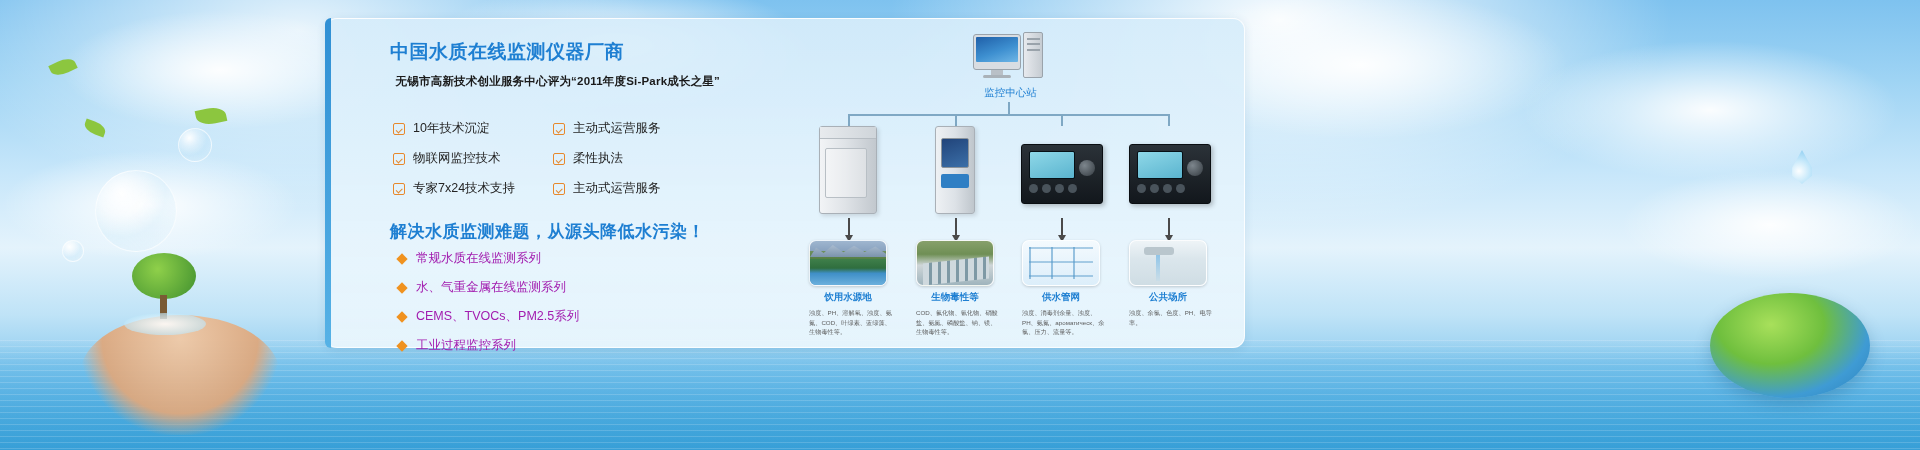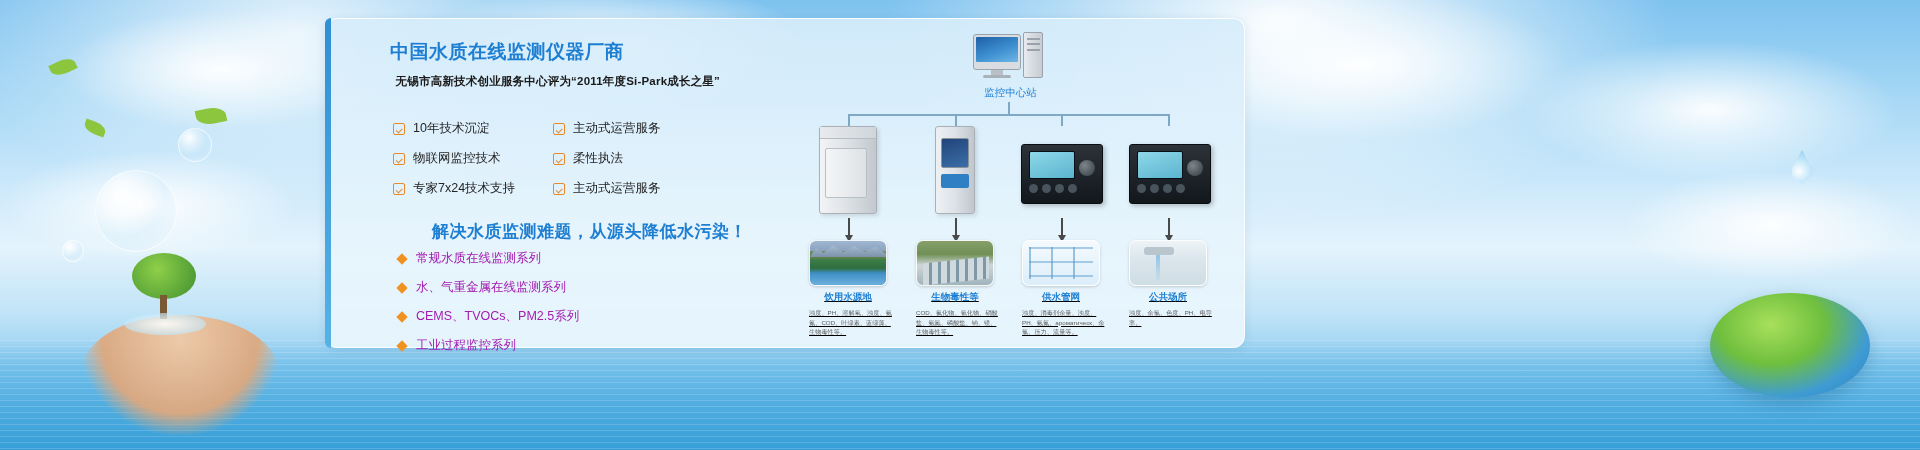--- a/index.html
+++ b/index.html
@@ -38,21 +38,21 @@
   .subtitle { font-size:11.5px; color:#1a1a1a; margin-top:9px; font-weight:bold; letter-spacing:.2px;text-align:right; }
 
   .checks { position:absolute; left:393px; top:120px; width:330px;
      display:grid; grid-template-columns:160px 170px; row-gap:13px; }
   .chk { display:flex; align-items:center; gap:8px; }
   .chk .box { width:12px; height:12px; border:1.4px solid #e8892c; border-radius:2px; position:relative; flex:0 0 auto; background:transparent; }
   .chk .box::after { content:""; position:absolute; left:2px; top:4px; width:5px; height:2.5px;
      border-left:1.6px solid #e8892c; border-bottom:1.6px solid #e8892c; transform:rotate(-45deg); }
   .chk .lbl { font-size:12.5px; color:#242424; white-space:nowrap; }
 
-  .headline2 { position:absolute; left:390px; top:220px; font-size:17px; font-weight:bold; color:#1e7fd2; letter-spacing:.5px;margin-left:42px; }
+  .headline2 { position:absolute; left:390px; top:220px; font-size:17px; font-weight:bold; color:#1e7fd2; letter-spacing:.5px; }
 
   .bullets { position:absolute; left:398px; top:250px; }
   .bl { display:flex; align-items:center; gap:10px; margin-bottom:12px; }
   .bl .dia { width:8px; height:8px; background:#f0921f; transform:rotate(45deg); flex:0 0 auto; }
   .bl .t { font-size:12.5px; color:#a21caf; white-space:nowrap; }
 
   
   .diagram { position:absolute; left:803px; top:28px; width:440px; height:320px; }
   .pc { position:absolute; left:170px; top:6px; width:72px; height:48px; }
   .monitor { position:absolute; left:0; top:0; width:48px; height:36px; background:#d9dde2; border:1px solid #9aa3ab; border-radius:3px; padding:2px; }
@@ -80,21 +80,21 @@
   .analyzer .btns { position:absolute; left:8px; top:40px; display:flex; gap:4px; }
   .analyzer .btns span { width:9px; height:9px; background:#4a5season; background:#49535b; border-radius:50%; display:block; }
   .analyzer .knob { position:absolute; right:8px; top:16px; width:16px; height:16px; border-radius:50%; background:radial-gradient(circle at 35% 35%,#7d868d,#333a40); }
 
   .arrow { position:absolute; width:1.5px; background:#4a4a4a; }
   .arrow::after { content:""; position:absolute; left:-3.5px; bottom:-6px; border-left:4px solid transparent; border-right:4px solid transparent; border-top:7px solid #4a4a4a; }
 
   .connector { position:absolute; border-color:#7fa8c4; }
 
   .cards { position:absolute; left:0; top:212px; width:440px; }
-  .card { position:absolute; width:78px;text-decoration:underline; }
+  .card { position:absolute; width:78px; }
   .thumb { width:78px; height:46px; border-radius:7px; border:1px solid rgba(255,255,255,.9); box-shadow:0 1px 3px rgba(0,0,0,.18); overflow:hidden; position:relative; }
   .cap { text-align:center; font-size:9.5px; color:#1e7fd2; margin-top:5px; font-weight:bold; }
   .desc { font-size:6.2px; color:#5c5c5c; line-height:1.55; margin-top:4px; text-align:left; width:86px; }
 
   .t1 { background:linear-gradient(to bottom,#9fb6cf 0%,#8aa3c0 22%,#6f9060 23%,#4f7a3e 45%,#2f6fa8 55%,#4c94c8 100%); }
   .t1::before { content:""; position:absolute; left:0; right:0; top:0; height:16px;
       background:linear-gradient(to bottom,#b9c9dc,#7b93ab); clip-path:polygon(0 100%,8% 40%,18% 75%,30% 25%,44% 70%,58% 30%,72% 68%,86% 35%,100% 80%,100% 100%); }
   .t1::after { content:""; position:absolute; left:0; right:0; bottom:0; height:26px;
       background:linear-gradient(to bottom,#3f7f4a 0%,#2f6e3e 35%,#3f8fc7 55%,#6cb0dd 100%); }
   .t2 { background:linear-gradient(to bottom,#87a06b 0%,#6f8f55 30%,#cfd6d8 55%,#9fb4bd 100%); }

